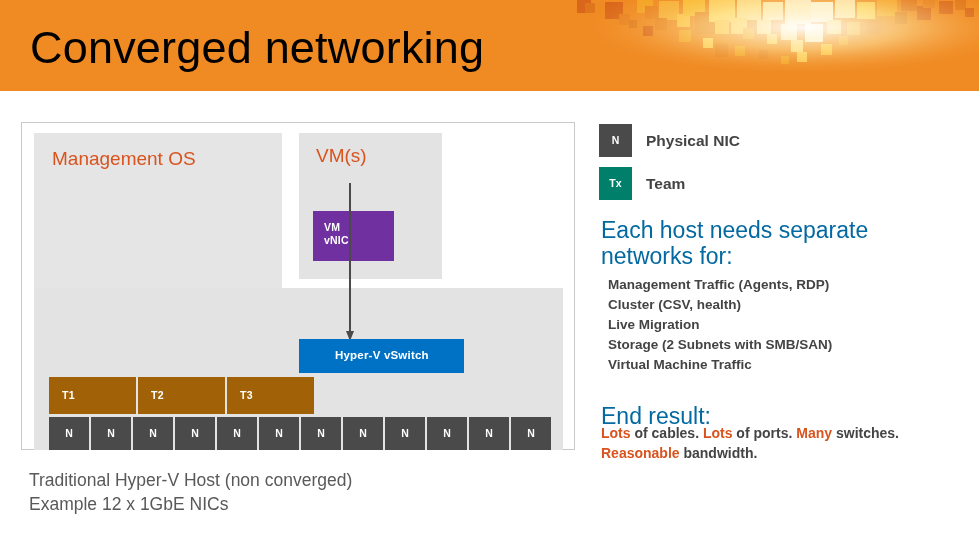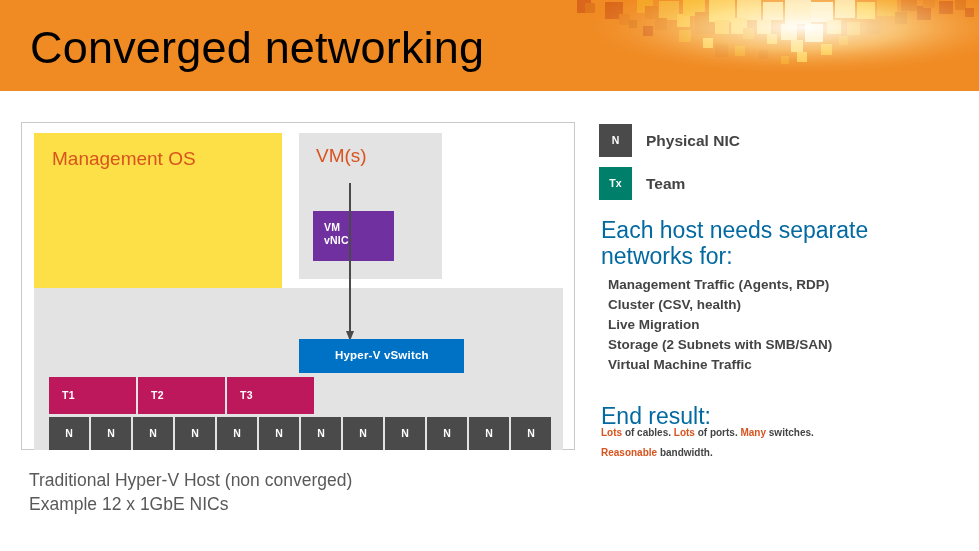--- a/index.html
+++ b/index.html
@@ -60,21 +60,21 @@
     background: #ffffff;
   }
 
   
   .mgmt-os {
     position: absolute;
     left: 34px;
     top: 133px;
     width: 248px;
     height: 155px;
-    background: #fde047;
+    background: #e5e5e5;
   }
   .mgmt-os-label {
     position: absolute;
     left: 18px;
     top: 15px;
     font-size: 19px;
     font-weight: 400;
     color: #D9531E;
     white-space: nowrap;
   }
@@ -159,21 +159,21 @@
   
   .teams-row {
     position: absolute;
     left: 49px;
     top: 377px;
     height: 37px;
     display: flex;
     gap: 2px;
   }
   .team-box {
-    background: #be185d;
+    background: #a16207;
     height: 37px;
     position: relative;
   }
   .team-box .lbl {
     position: absolute;
     left: 13px;
     top: 12px;
     font-size: 10.5px;
     font-weight: bold;
     color: #ffffff;
@@ -282,21 +282,21 @@
     color: #444444;
     white-space: nowrap;
     margin-left: 7px;
   }
 
   .endresult-body {
     position: absolute;
     left: 601px;
     top: 423px;
     width: 340px;
-    font-size: 10px;
+    font-size: 14px;
     line-height: 20px;
     font-weight: bold;
     color: #444444;
   }
   .hl { color: #D9531E; }
 </style>
 </head>
 <body>
 
 <div class="slide">

